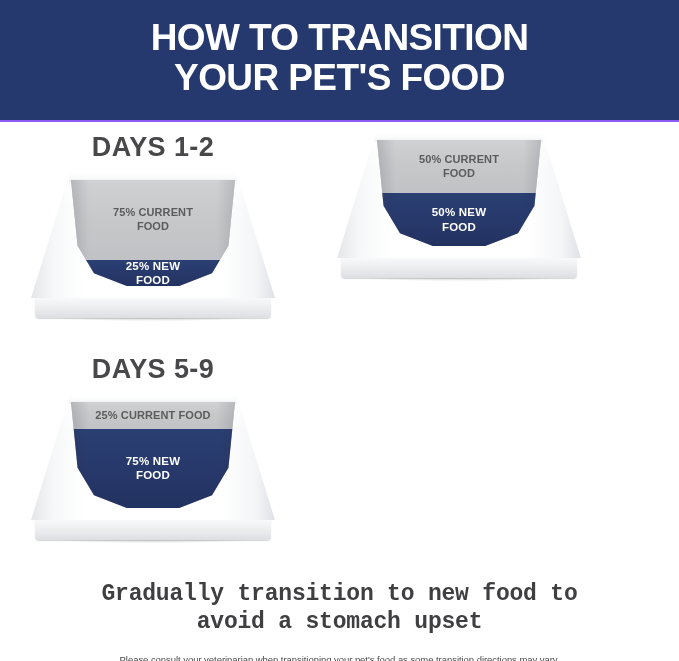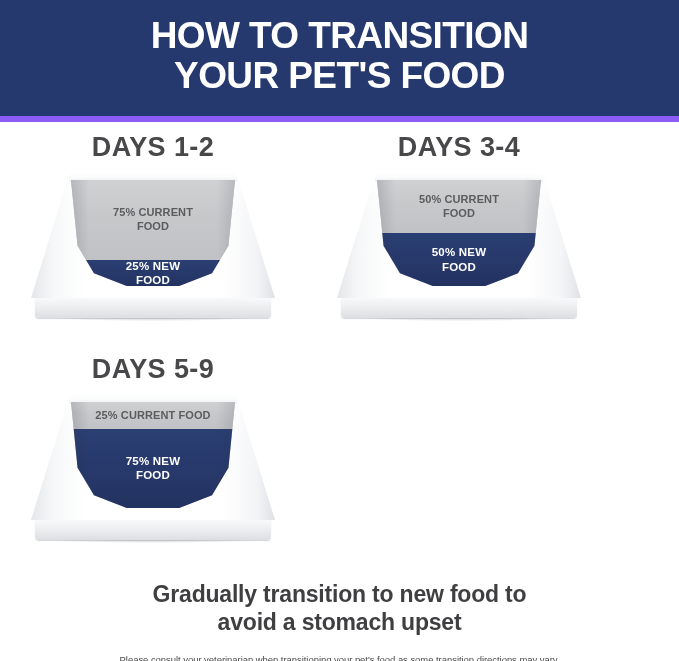--- a/index.html
+++ b/index.html
@@ -8,21 +8,21 @@
     background:#ffffff;
     font-family:"Liberation Sans", sans-serif;
     overflow:hidden;
     position:relative;
   }
 
   
   .header{
     width:679px;height:122px;
     background:#26396e;
-    border-bottom:6px solid #8b5cf6;
+    border-bottom:2px solid #8b5cf6;
     box-sizing:border-box;
     display:flex;align-items:center;justify-content:center;
   }
   .header-title{
     color:#ffffff;
     font-size:37px;
     font-weight:bold;
     line-height:1.08;
     letter-spacing:-0.6px;
     text-align:center;
@@ -168,20 +168,21 @@
     text-align:center;
     padding-top:4px;
   }
   .tagline{
     font-size:23px;
     font-weight:bold;
     color:#3f3f41;
     line-height:1.22;
     letter-spacing:-0.2px;
     white-space:pre-line;
+    font-family:Liberation Mono, monospace;
   }
   .disclaimer{
     margin-top:18px;
     font-size:9.5px;
     color:#4a4a4c;
     letter-spacing:-0.05px;
   }
 </style>
 </head>
 <body>
@@ -209,21 +210,20 @@
         <div class="food-new" style="height: 25%;">
           <span class="food-new-label">25% NEW
 FOOD</span>
         </div>
         <div class="cavity-shade"></div>
       </div>
     </div>
   </div>
 
   <div class="cell">
-    <div class="day-label">DAYS 3-4</div>
     <div class="bowl">
       <div class="bowl-shadow"></div>
       <div class="bowl-base"></div>
       <div class="bowl-body"></div>
       <div class="bowl-body-hi"></div>
       <div class="bowl-rim"></div>
       <div class="bowl-cavity">
         <div class="food-current" style="height: 50%;">
           <span class="food-current-label">50% CURRENT
 FOOD</span>

